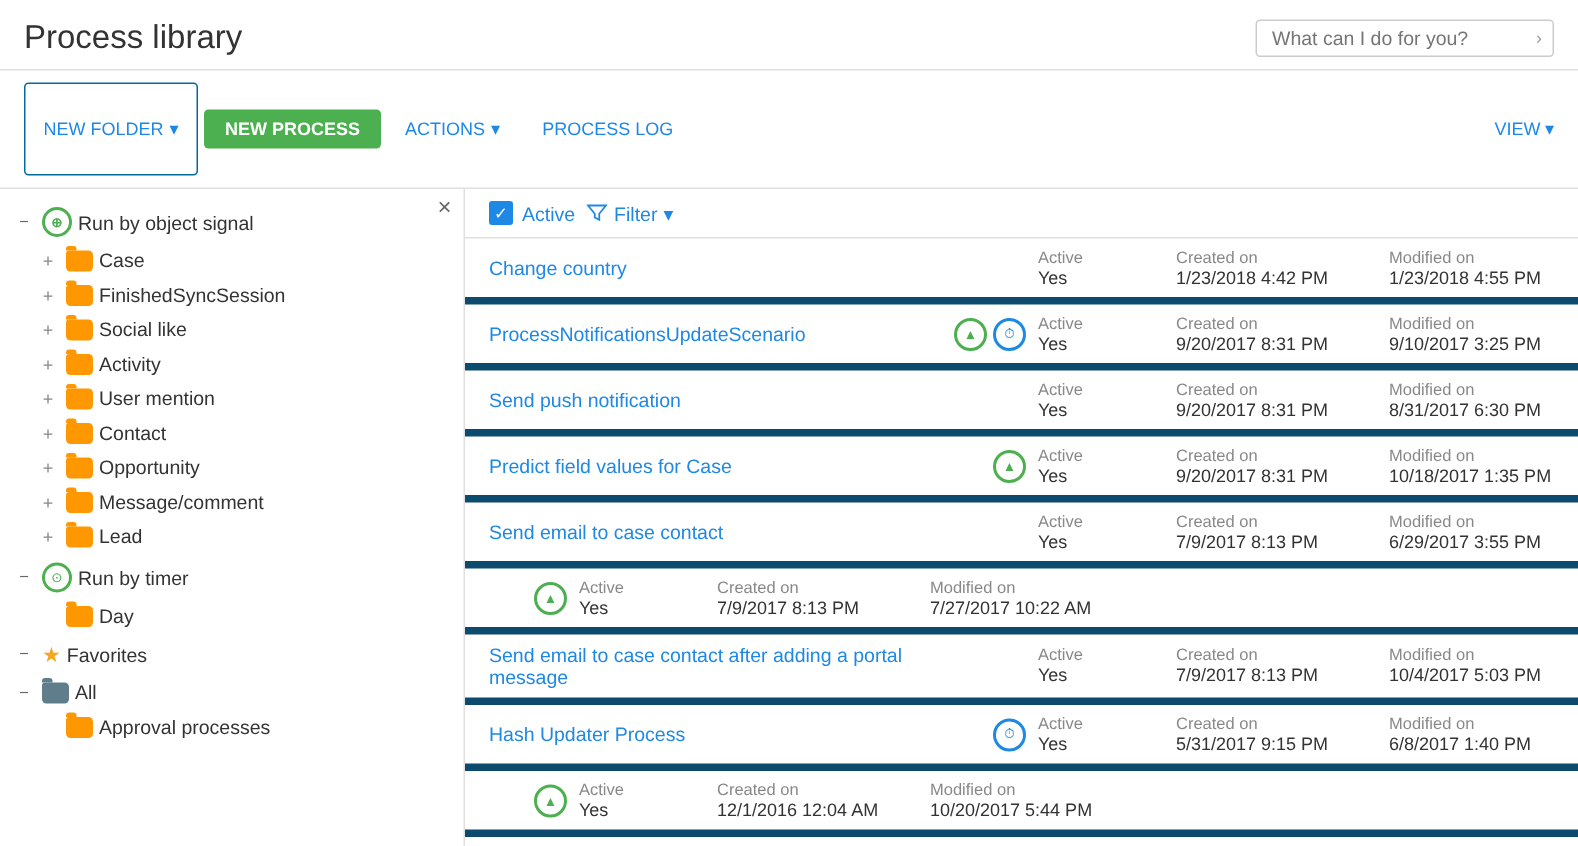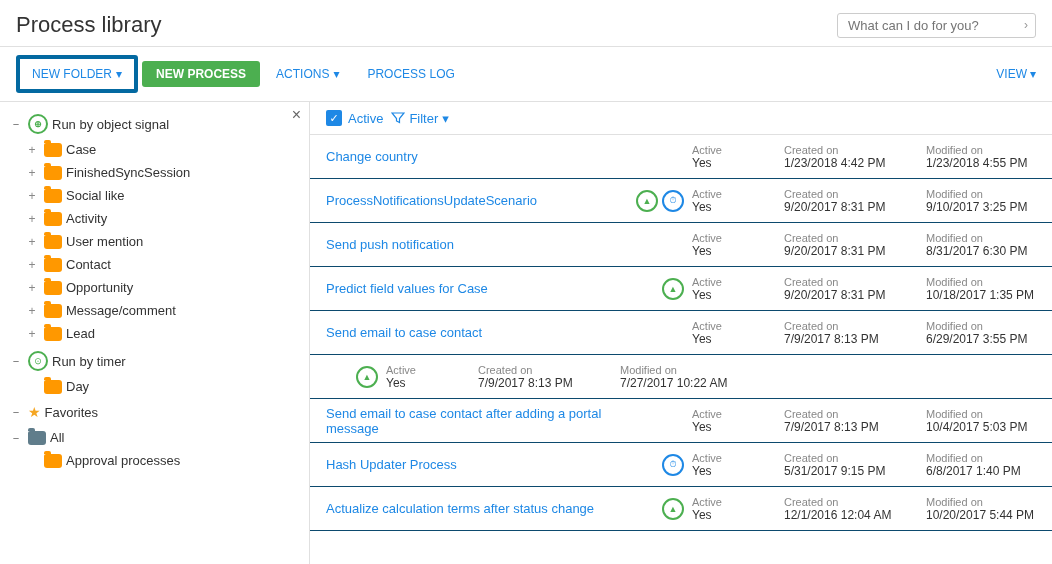--- a/index.html
+++ b/index.html
@@ -8,21 +8,21 @@
 
     
     .header { display: flex; align-items: center; justify-content: space-between; padding: 12px 16px 8px 16px; border-bottom: 1px solid #e0e0e0; }
     .header-title { font-size: 22px; font-weight: 300; color: #333; }
     .header-search { display: flex; align-items: center; border: 1px solid #ccc; border-radius: 3px; padding: 4px 10px; width: 199px; }
     .header-search input { border: none; outline: none; font-size: 13px; color: #999; width: 185px; background: transparent; }
     .header-search .chevron { color: #999; font-size: 12px; }
 
     
     .toolbar { display: flex; align-items: center; padding: 8px 16px; border-bottom: 1px solid #e0e0e0; gap: 4px; }
-    .btn-outline { border: 4px solid #0369a1; color: #1e88e5; background: #fff; padding: 8px 12px; border-radius: 3px; cursor: pointer; font-size: 12px; display: flex; align-items: center; gap: 4px; }
+    .btn-outline { border: 1px solid #0369a1; color: #1e88e5; background: #fff; padding: 23px 12px; border-radius: 3px; cursor: pointer; font-size: 12px; display: flex; align-items: center; gap: 4px; }
     .btn-green { background: #4caf50; color: #fff; border: none; padding: 6px 14px; border-radius: 3px; cursor: pointer; font-size: 12px; font-weight: 700; }
     .btn-text { color: #1e88e5; background: none; border: none; padding: 5px 12px; cursor: pointer; font-size: 12px; display: flex; align-items: center; gap: 4px; }
     .toolbar-spacer { flex: 1; }
     .btn-view { color: #1e88e5; background: none; border: none; cursor: pointer; font-size: 12px; display: flex; align-items: center; gap: 3px; }
 
     
     .main { display: flex; flex: 1; overflow: hidden; }
 
     
     .sidebar { width: 310px; border-right: 1px solid #e0e0e0; overflow-y: auto; padding: 8px 0; flex-shrink: 0; position: relative; }
@@ -46,21 +46,21 @@
     .content { flex: 1; overflow-y: auto; padding: 0; }
     .filter-bar { display: flex; align-items: center; padding: 8px 16px; border-bottom: 1px solid #e0e0e0; gap: 8px; }
     .checkbox-active { display: flex; align-items: center; gap: 6px; }
     .cb-box { width: 16px; height: 16px; background: #1e88e5; border-radius: 2px; display: flex; align-items: center; justify-content: center; }
     .cb-check { color: #fff; font-size: 11px; }
     .cb-label { font-size: 13px; color: #1e88e5; }
     .filter-btn { display: flex; align-items: center; gap: 4px; color: #1e88e5; background: none; border: none; cursor: pointer; font-size: 13px; }
 
     
     .process-table { width: 100%; }
-    .process-row { display: flex; align-items: center; padding: 6px 16px; border-bottom: 1px solid #0c4a6e; min-height: 44px; }
+    .process-row { display: flex; align-items: center; padding: 6px 16px; border-bottom: 5px solid #0c4a6e; min-height: 44px; }
     .process-name { flex: 1; color: #1e88e5; cursor: pointer; font-size: 13px; min-width: 0; }
     .process-icons { display: flex; gap: 4px; align-items: center; width: 60px; justify-content: flex-end; padding-right: 8px; }
     .proc-icon-circle { width: 22px; height: 22px; border-radius: 50%; border: 2px solid; display: flex; align-items: center; justify-content: center; font-size: 9px; flex-shrink: 0; }
     .proc-icon-circle.green { border-color: #4caf50; color: #4caf50; }
     .proc-icon-circle.blue { border-color: #1e88e5; color: #1e88e5; }
     .process-meta { display: flex; gap: 32px; align-items: flex-start; }
     .meta-block { display: flex; flex-direction: column; min-width: 110px; }
     .meta-label { font-size: 11px; color: #888; }
     .meta-value { font-size: 12px; color: #333; }
     .meta-active-val { font-size: 12px; color: #333; }
@@ -361,21 +361,20 @@
                 <span class="meta-label">Created on</span>
                 <span class="meta-value">5/31/2017 9:15 PM</span>
               </div>
               <div class="meta-block">
                 <span class="meta-label">Modified on</span>
                 <span class="meta-value">6/8/2017 1:40 PM</span>
               </div>
             </div>
           </div>
           <div class="process-row">
-            <span class="process-name">Actualize calculation terms after status change</span>
             <div class="process-icons">
               <div class="proc-icon-circle green">▲</div>
             </div>
             <div class="process-meta">
               <div class="meta-block meta-active">
                 <span class="meta-label">Active</span>
                 <span class="meta-active-val">Yes</span>
               </div>
               <div class="meta-block">
                 <span class="meta-label">Created on</span>

